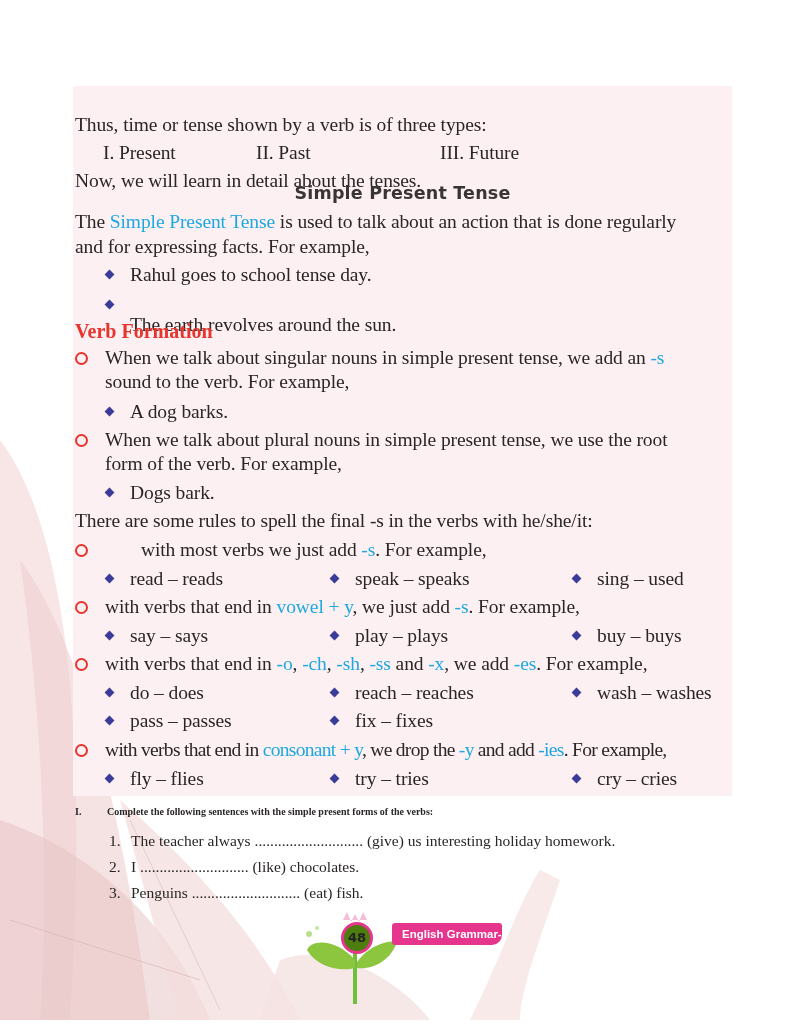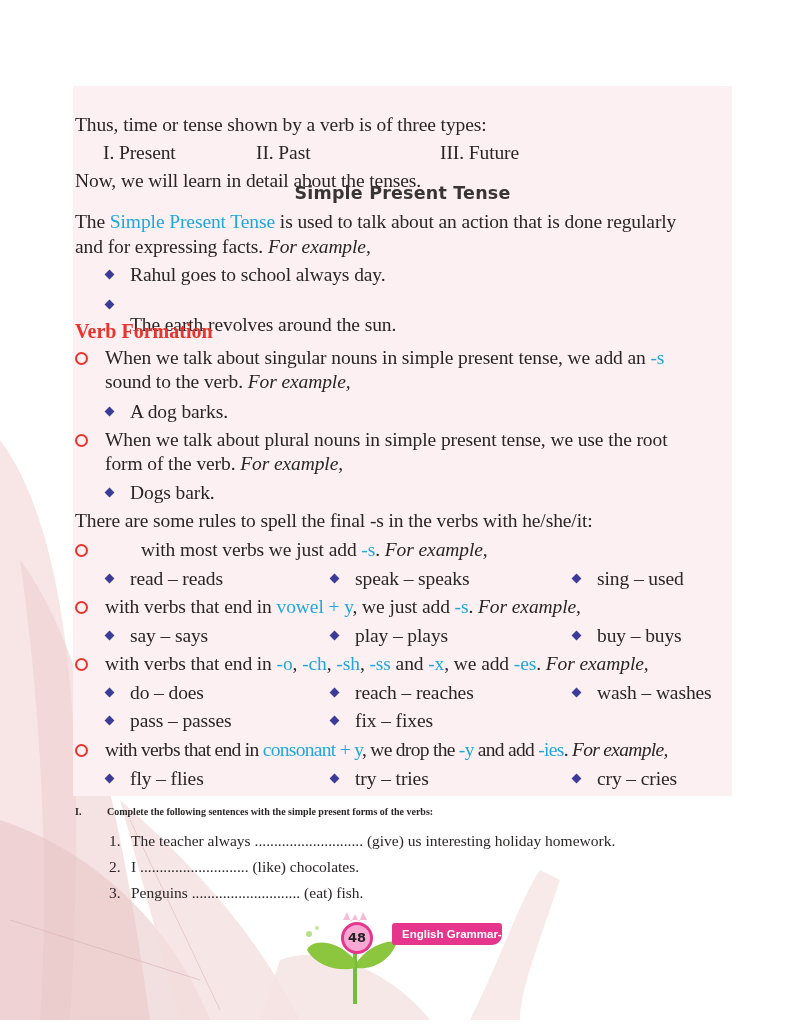--- a/index.html
+++ b/index.html
@@ -10,21 +10,21 @@
     color:#2a2626;
   }
   .bg-leaves { position:absolute; left:0; top:0; width:806px; height:1024px; z-index:0; }
   .panel {
     position:absolute; left:73px; top:86px; width:659px; height:710px;
     background:#fcf0f3; z-index:1;
   }
   .content { position:absolute; left:0; top:0; width:806px; height:748px; z-index:2; }
   .line { position:absolute; font-size:19.5px; line-height:24px; white-space:nowrap; letter-spacing:-0.1px; }
   .hl { color:#1ea8e0; }
-  .it { font-style:italic; }
+  .it { }
   .heading {
     position:absolute; left:73px; width:659px; text-align:center; top:183px;
     font-family:"DejaVu Sans", sans-serif; font-weight:bold; font-size:17.5px; color:#3a3535; letter-spacing:0.2px;
   }
   .subhead { position:absolute; left:75px; top:320px; color:#e8342c; font-weight:bold; font-size:20px; }
   .circle-bullet {
     position:absolute; width:9px; height:9px; border:2px solid #e8342c; border-radius:50%;
   }
   .diamond {
     position:absolute; width:7px; height:7px; background:#3b3b9a; transform:rotate(45deg);
@@ -32,21 +32,21 @@
   .ex-title { position:absolute; left:75px; top:806px; font-size:10px; font-weight:bold; white-space:nowrap; color:#2a2626; font-family:"Liberation Serif", serif;}
   .ex-item { position:absolute; font-size:15.5px; white-space:nowrap; font-family:"Liberation Serif", serif;}
   .footer-badge {
     position:absolute; left:392px; top:923px; width:110px; height:22px;
     background:#e5358c; border-radius:3px 3px 10px 3px; z-index:3;
     color:#fff; font-family:"Liberation Sans", sans-serif; font-weight:bold; font-size:11.5px;
     line-height:22px; padding-left:10px; box-sizing:border-box;
   }
   .page-num {
     position:absolute; left:341px; top:922px; width:26px; height:26px; border-radius:50%;
-    background:#f9a8d4; border:3px solid #e5358c; z-index:4;
+    background:#4d7c0f; border:3px solid #e5358c; z-index:4;
     font-family:"DejaVu Sans", sans-serif; font-weight:bold; font-size:13px; text-align:center; line-height:26px; color:#222;
   }
 </style>
 </head>
 <body>
 
 <svg class="bg-leaves" viewBox="0 0 806 1024">
   <path d="M0 440 C60 520 90 700 70 1020 L0 1020 Z" fill="#f6dfe0" opacity="0.8"></path>
   <path d="M20 560 C80 640 120 800 150 1020 L40 1020 C50 860 40 700 20 560 Z" fill="#efcfcf" opacity="0.6"></path>
   <path d="M0 820 C90 850 170 920 210 1020 L0 1020 Z" fill="#e8c4c4" opacity="0.55"></path>
@@ -70,21 +70,21 @@
   <div class="heading">Simple Present Tense</div>
 
   <div class="line" style="left:75px; top:210px;">
     <span>The </span><span class="hl">Simple Present Tense</span><span> is used to talk about an action that is done regularly</span>
   </div>
   <div class="line" style="left:75px; top:235px;">
     <span>and for expressing facts. </span><span class="it">For example,</span>
   </div>
 
   <span class="diamond" style="left:106px; top:271px;"></span>
-  <div class="line" style="left:130px; top:263px;">Rahul goes to school always day.</div>
+  <div class="line" style="left:130px; top:263px;">Rahul goes to school tense day.</div>
   <span class="diamond" style="left:106px; top:301px;"></span>
   <div class="line" style="left:130px; top:301px;margin-top:12px;">The earth revolves around the sun.</div>
 
   <div class="subhead">Verb Formation</div>
 
   <span class="circle-bullet" style="left:75px; top:352px;"></span>
   <div class="line" style="left:105px; top:346px;">
     <span>When we talk about singular nouns in simple present tense, we add an </span><span class="hl">-s</span>
   </div>
   <div class="line" style="left:105px; top:370px;">

